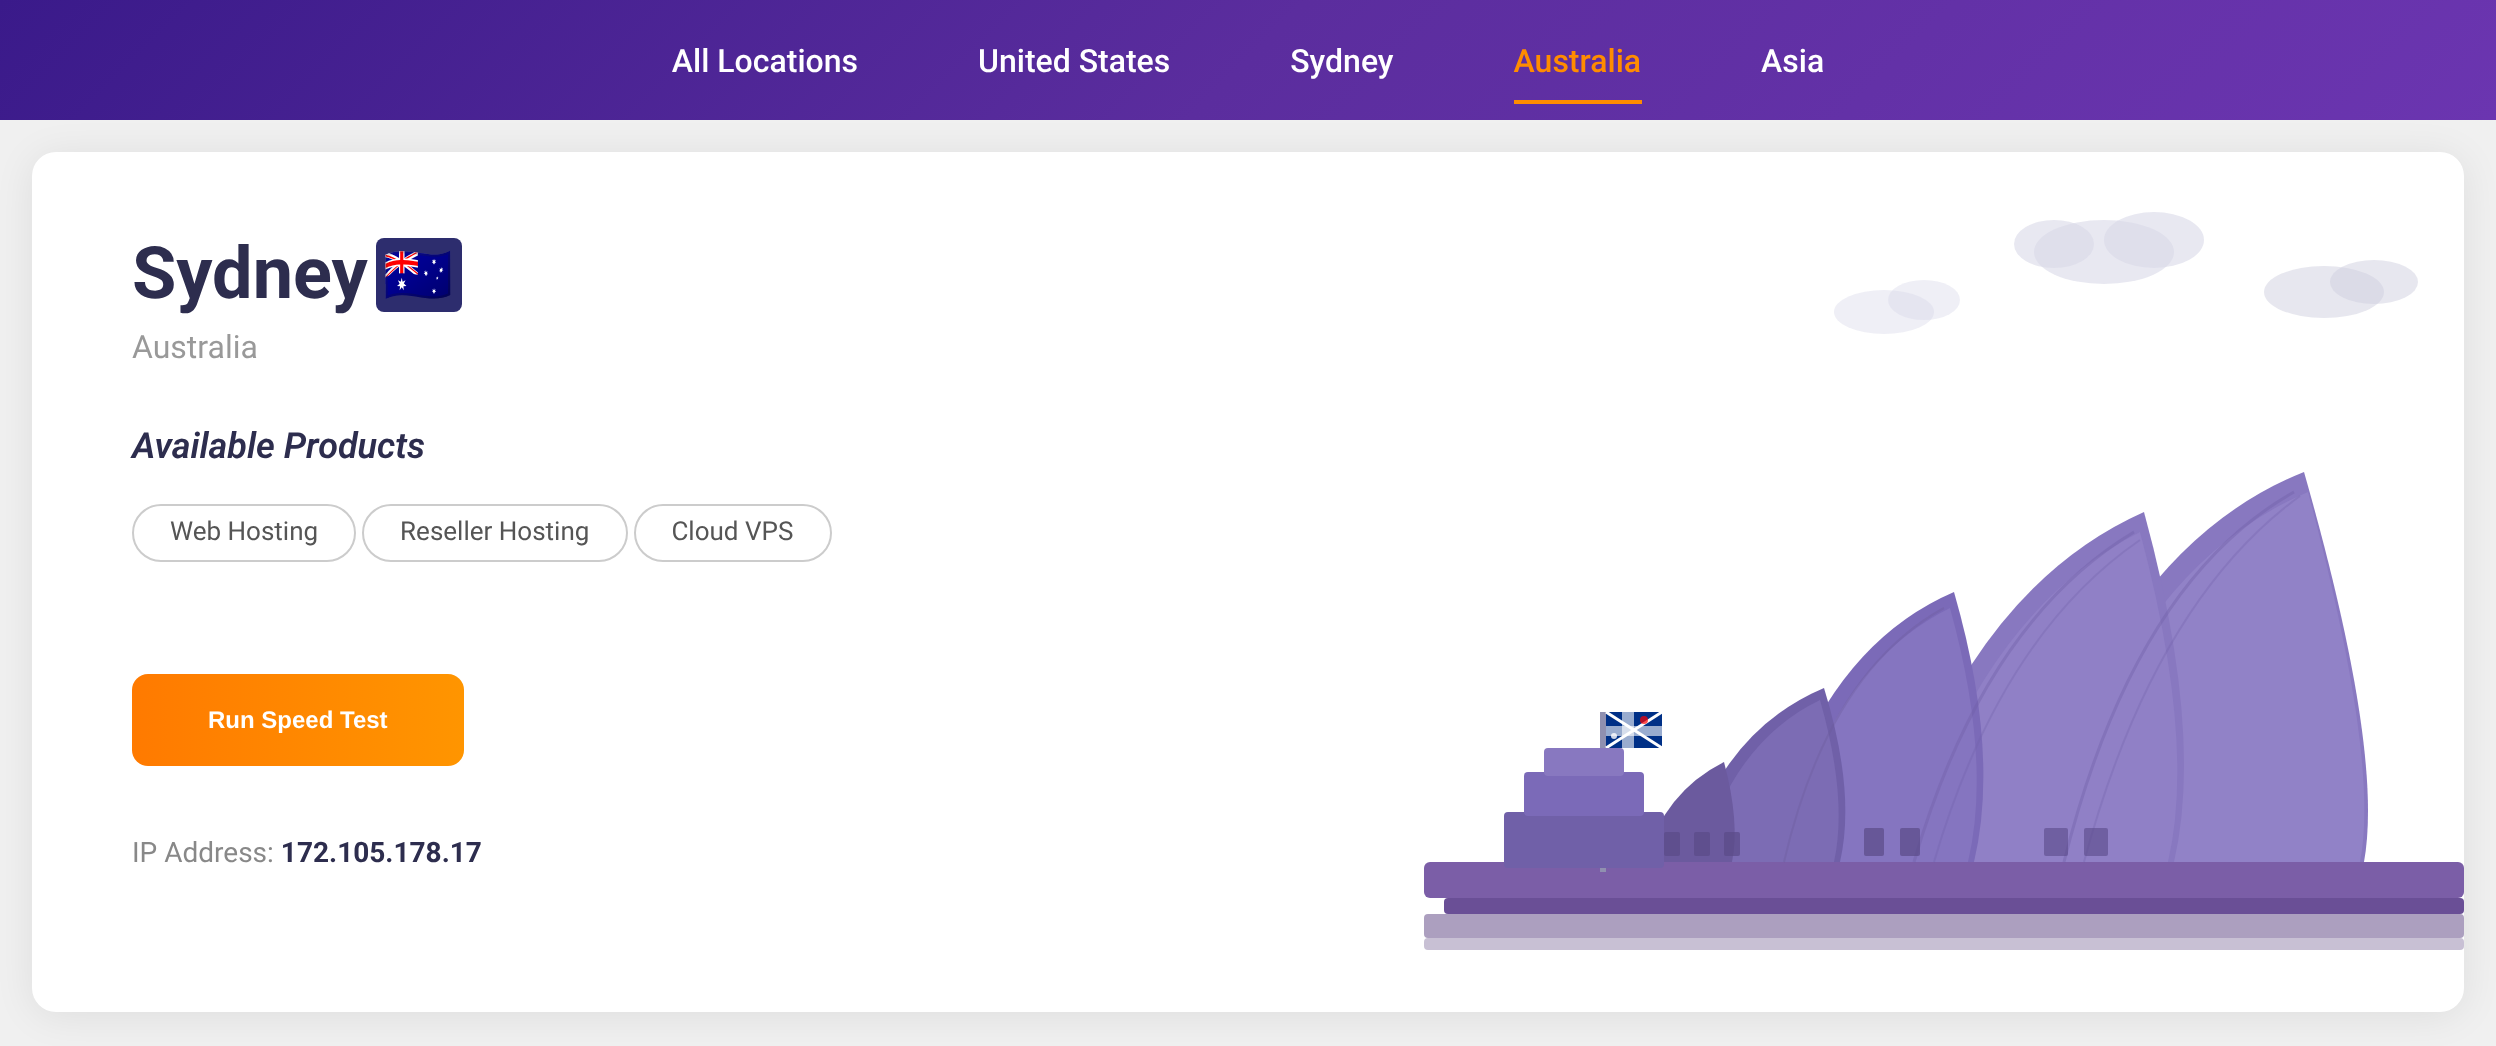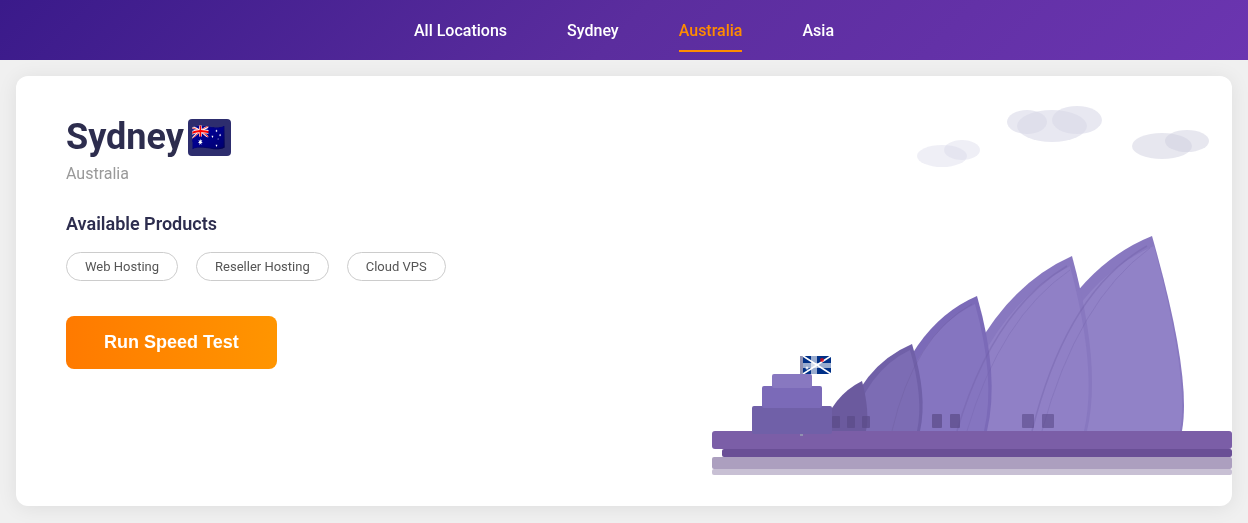--- a/index.html
+++ b/index.html
@@ -92,46 +92,47 @@
       font-size: 16px;
       color: #999;
       margin-bottom: 30px;
     }
 
     .available-products-title {
       font-size: 18px;
       font-weight: 600;
       color: #2d2d4e;
       margin-bottom: 18px;
+      font-style: italic;
     }
 
     .products-grid {
       display: flex;
       flex-wrap: wrap;
-      gap: 18px;
-      margin-bottom: 35px;
+      gap: 3px;
+      margin-bottom: 56px;
     }
 
     .product-badge {
       border: 1px solid #ccc;
       border-radius: 20px;
       padding: 6px 18px;
       font-size: 13px;
       color: #555;
       cursor: pointer;
       white-space: nowrap;
     }
 
     .run-speed-btn {
       background: linear-gradient(90deg, #ff7a00, #ff9500);
       color: white;
       border: none;
       border-radius: 8px;
       padding: 16px 38px;
-      font-size: 18px;
+      font-size: 12px;
       font-weight: 700;
       cursor: pointer;
       margin-bottom: 36px;
       display: block;
     }
 
     .ip-address-row {
       font-size: 14px;
       color: #888;
     }
@@ -154,20 +155,21 @@
     .opera-house-svg {
       width: 100%;
       height: 100%;
     }
   </style>
 </head>
 <body>
 
 <nav class="nav-bar">
   <a class="nav-item">All Locations</a>
+  <a class="nav-item">United States</a>
   <a class="nav-item">Sydney</a>
   <a class="nav-item active">Australia</a>
   <a class="nav-item">Asia</a>
 </nav>
 
 <div class="main-card">
   <div class="left-content">
 
     <div class="city-row">
       <h1 class="city-name">Sydney</h1>
@@ -179,20 +181,24 @@
     <h2 class="available-products-title">Available Products</h2>
 
     <div class="products-grid">
       <span class="product-badge">Web Hosting</span>
       <span class="product-badge">Reseller Hosting</span>
       <span class="product-badge">Cloud VPS</span>
     </div>
 
     <button class="run-speed-btn">Run Speed Test</button>
 
+    <div class="ip-address-row">
+      <span>IP Address:</span>
+      <span class="ip-address-value">172.105.178.17</span>
+    </div>
 
   </div>
 
   <div class="illustration">
     <svg class="opera-house-svg" viewBox="0 0 600 430" xmlns="http://www.w3.org/2000/svg">
 
       <ellipse cx="420" cy="50" rx="35" ry="16" fill="#d8d8e8" opacity="0.6"></ellipse>
       <ellipse cx="445" cy="44" rx="25" ry="14" fill="#d8d8e8" opacity="0.6"></ellipse>
       <ellipse cx="395" cy="46" rx="20" ry="12" fill="#d8d8e8" opacity="0.6"></ellipse>
 

